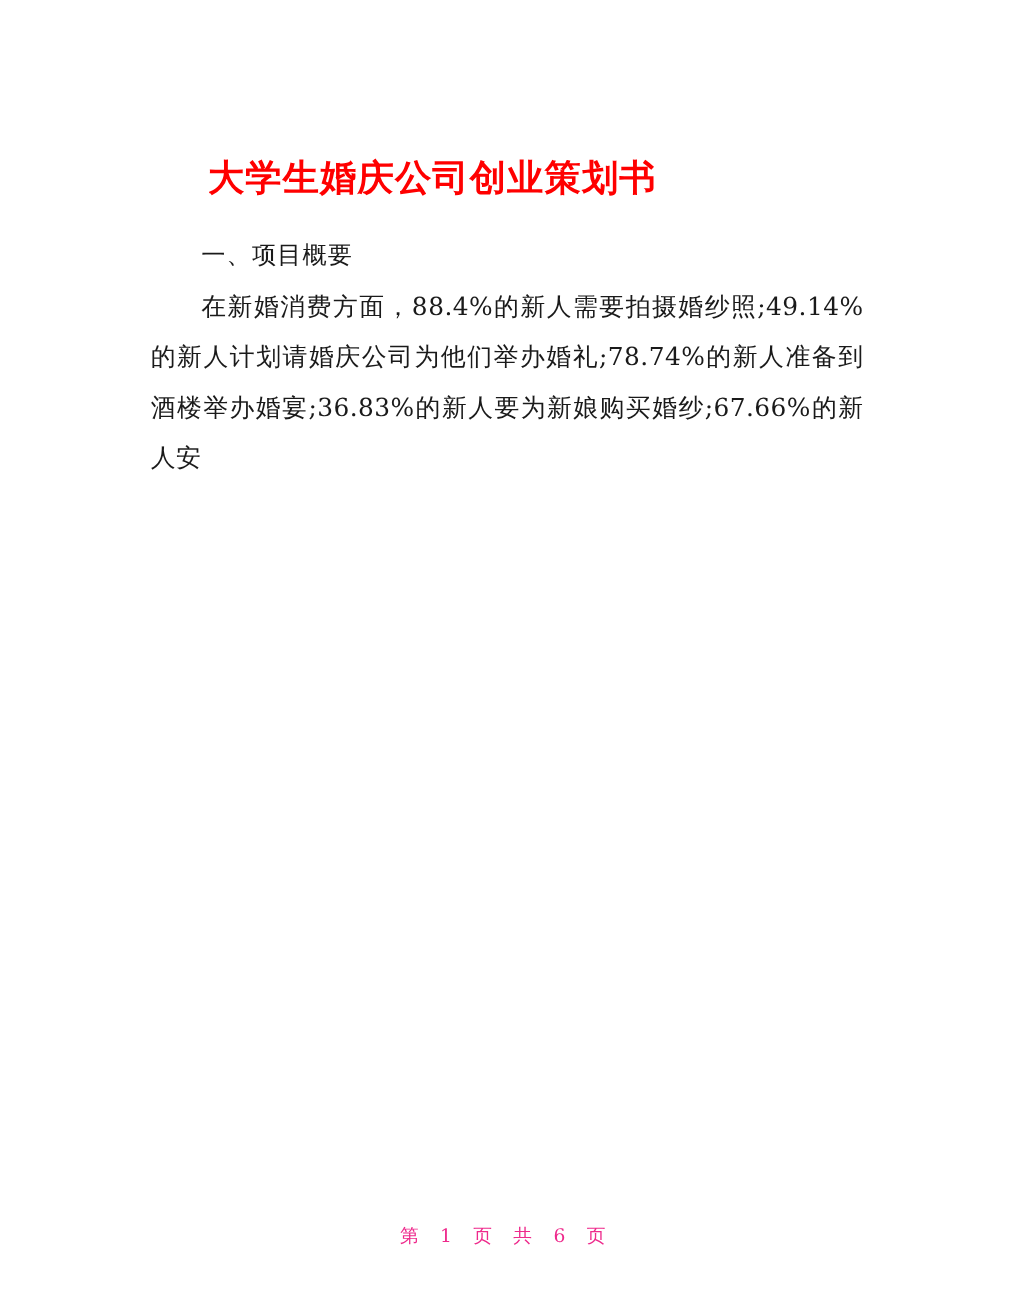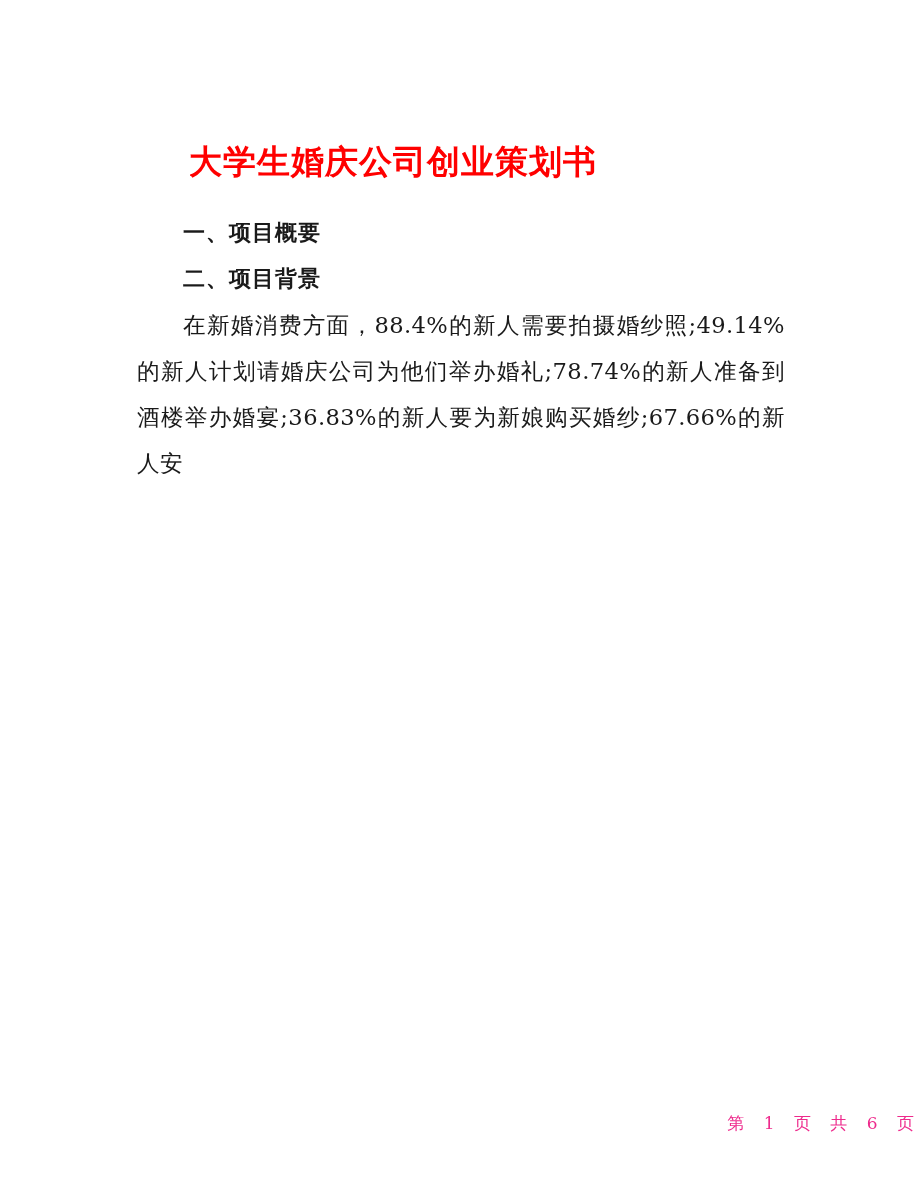--- a/index.html
+++ b/index.html
@@ -41,58 +41,57 @@
       top: 210px;
       width: 648px;
       font-size: 22.6px;
       line-height: 46px;
       letter-spacing: 0.4px;
       text-align: justify;
       text-justify: inter-character;
     }
     .heading {
       font-family: "DejaVu Sans", "Liberation Sans", sans-serif;
-      font-weight: bold;
+      font-weight: normal;
       font-size: 22px;
       margin: 0;
       padding-left: 46px;
       line-height: 46px;
       letter-spacing: 1px;
     }
     .para {
       margin: 0;
       text-indent: 46px;
     }
     .footer {
       position: absolute;
       top: 1112px;
       left: 0;
       width: 920px;
-      text-align: right;
+      text-align: center;
       font-size: 17px;
       color: #ee2a8c;
       letter-spacing: 6px;
       word-spacing: 2px;
     }
   </style>
 </head>
 <body>
 
 <div class="page">
 
   <h1 class="title">大学生婚庆公司创业策划书</h1>
 
   <div class="body-text">
 
     <section>
       <h2 class="heading">一、项目概要</h2>
     </section>
 
     <section>
-      <h2 class="heading">二、项目背景</h2>
       <p class="para">在新婚消费方面，88.4%的新人需要拍摄婚纱照;49.14%的新人计划请婚庆公司为他们举办婚礼;78.74%的新人准备到酒楼举办婚宴;36.83%的新人要为新娘购买婚纱;67.66%的新人安</p>
     </section>
 
   </div>
 
   <div class="footer">第 1 页 共 6 页</div>
 
 </div>
 
 </body></html>

